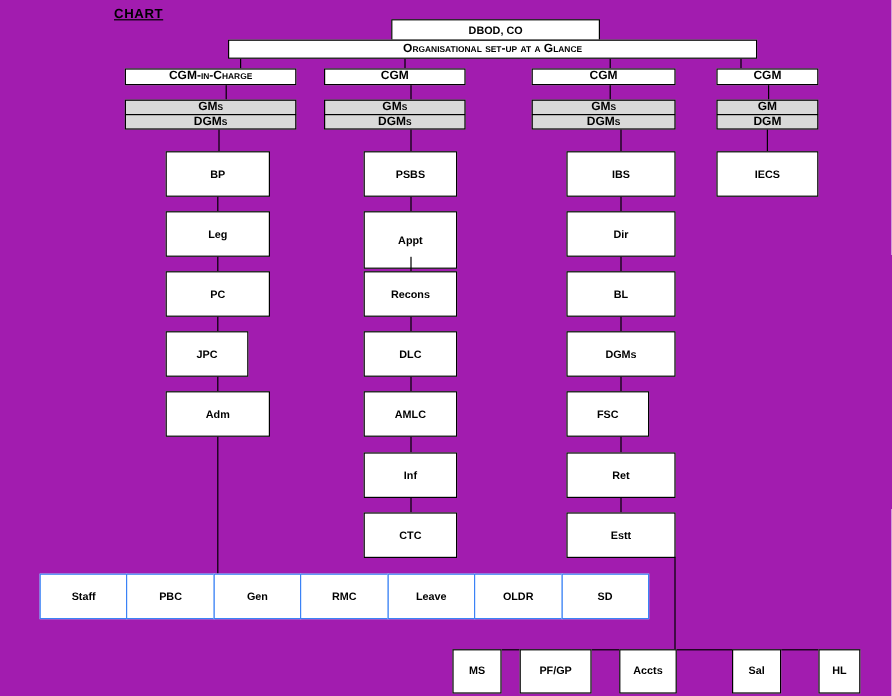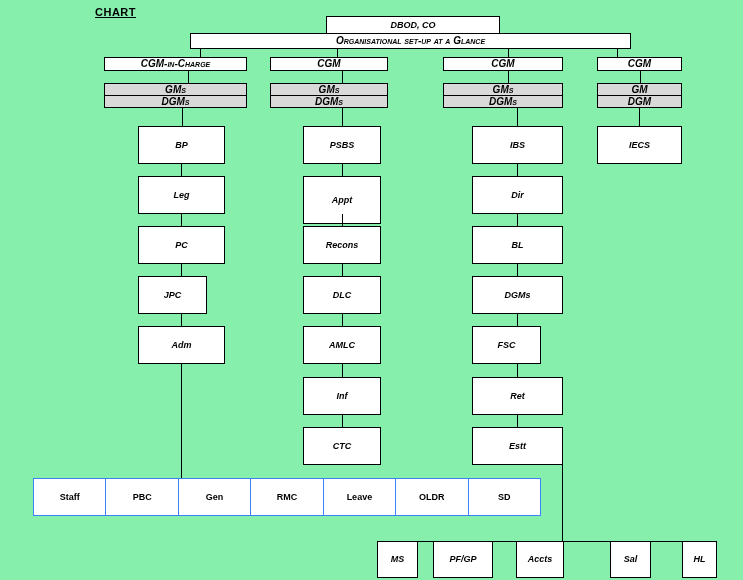--- a/index.html
+++ b/index.html
@@ -1,39 +1,38 @@
 <!DOCTYPE html>
 <html><head>
 <meta charset="utf-8">
 <style>
   html,body{margin:0;padding:0;background:#ffffff;}
   #canvas{
     position:relative;
     width:743px;height:580px;
-    background:#86efac;
+    background:#a21caf;
     font-family:"Liberation Sans", sans-serif;
     color:#000;
     overflow:hidden;
   }
   .chart-title{
     position:absolute;
     font-size:11px;font-weight:bold;
     text-decoration:underline;
     letter-spacing:.5px;
   }
   .box{
     position:absolute;
     box-sizing:border-box;
     border:1px solid #000;
     background:#fff;
     display:flex;align-items:center;justify-content:center;
     font-size:9px;font-weight:bold;
     text-align:center;
     line-height:1;
-    font-style:italic;
   }
   .shaded{background:#d9d9d9;}
   .smallcaps{font-variant:small-caps;font-size:10px;}
   .vline,.hline{position:absolute;background:#000;}
   .vline{width:1px;}
   .hline{height:1px;}
   .bottom-strip{
     position:absolute;
     display:flex;
     box-sizing:border-box;

